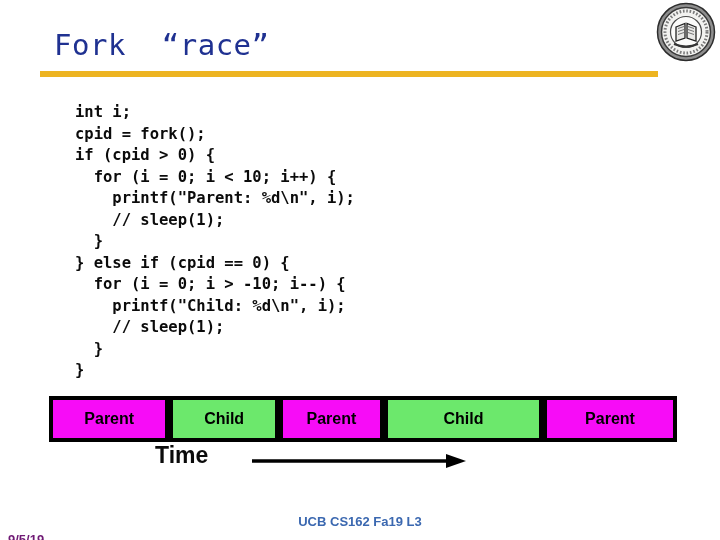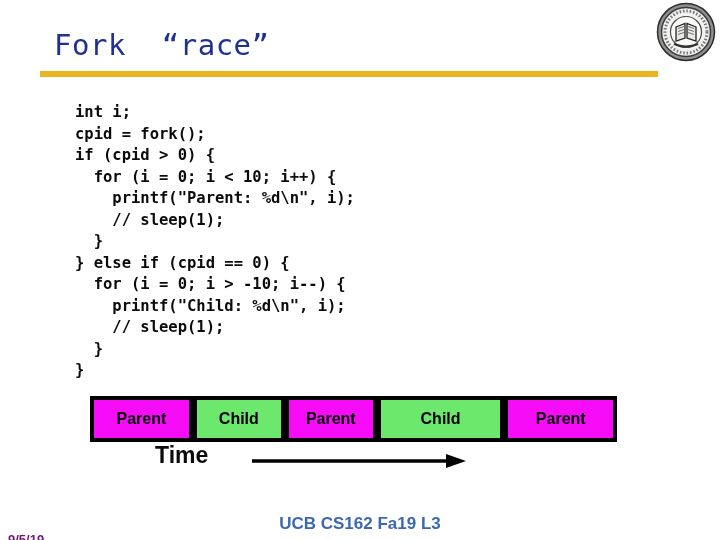--- a/index.html
+++ b/index.html
@@ -38,27 +38,26 @@
     font-family: "DejaVu Sans Mono", monospace;
     font-weight: bold;
     font-size: 15.5px;
     line-height: 21.5px;
     color: #0b0b0b;
     white-space: pre;
   }
   .timeline-bar {
     position: absolute;
     left: 49px; top: 396px;
-    width: 527px; height: 46px;
+    width: 628px; height: 46px;
     background: #000000;
     display: flex;
     padding: 4px;
     gap: 8px;
     box-sizing: border-box;
-    margin-left: 41px;
   }
   .timeline-seg {
     display: flex;
     align-items: center;
     justify-content: center;
     font-weight: bold;
     font-size: 16px;
     color: #000000;
     min-width: 0;
   }
@@ -80,21 +79,21 @@
     font-size: 13px;
     color: #701a75;
     margin-top: 18px;
   }
   .footer-course {
     position: absolute;
     left: 0; top: 514px;
     width: 720px;
     text-align: center;
     font-weight: bold;
-    font-size: 17px;
+    font-size: 13px;
     color: #3B68B0;
   }
   .footer-page {
     position: absolute;
     right: 9px; top: 512px;
     font-weight: bold;
     font-size: 15px;
     color: #DFA127;
     margin-top: 44px;
   }

